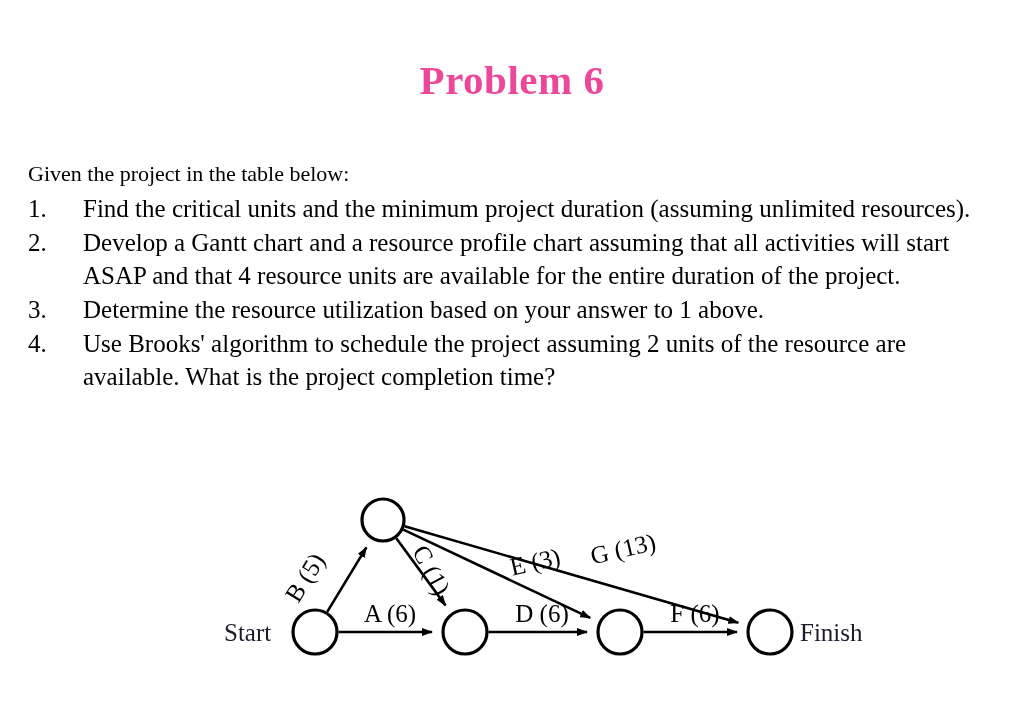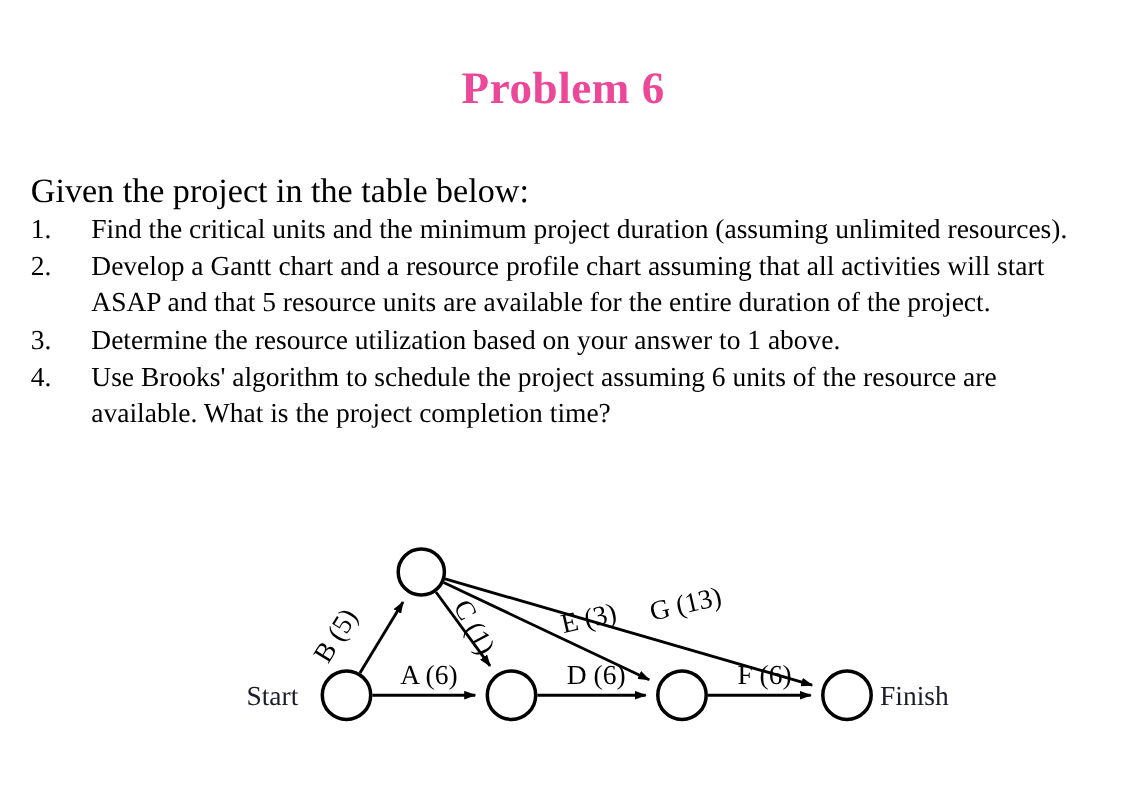--- a/index.html
+++ b/index.html
@@ -33,21 +33,21 @@
   }
 
   
   .body-block {
     position: absolute;
     left: 28px;
     top: 157px;
     width: 950px;
   }
   .lead-line {
-    font-size: 31px;
+    font-size: 22px;
     line-height: 33px;
     margin: 0 0 2px 0;
     white-space: nowrap;
   }
   .task-list {
     margin: 0;
     padding: 0;
     list-style: none;
   }
   .task-item {
@@ -112,31 +112,31 @@
 
   <ol class="task-list">
 
     <li class="task-item">
       <span class="task-num">1.</span>
       <span class="task-text">Find the critical units and the minimum project duration (assuming unlimited resources).</span>
     </li>
 
     <li class="task-item">
       <span class="task-num">2.</span>
-      <span class="task-text">Develop a Gantt chart and a resource profile chart assuming that all activities will start ASAP and that 5 resource units are available for the entire duration of the project.</span>
+      <span class="task-text">Develop a Gantt chart and a resource profile chart assuming that all activities will start ASAP and that 4 resource units are available for the entire duration of the project.</span>
     </li>
 
     <li class="task-item">
       <span class="task-num">3.</span>
       <span class="task-text">Determine the resource utilization based on your answer to 1 above.</span>
     </li>
 
     <li class="task-item">
       <span class="task-num">4.</span>
-      <span class="task-text">Use Brooks' algorithm to schedule the project assuming 6 units of the resource are available. What is the project completion time?</span>
+      <span class="task-text">Use Brooks' algorithm to schedule the project assuming 2 units of the resource are available. What is the project completion time?</span>
     </li>
 
   </ol>
 </div>
 
 <div class="diagram">
   <svg width="1024" height="200" viewBox="0 0 1024 200">
     <defs>
       <marker id="arrowhead" markerWidth="11" markerHeight="8" refX="10" refY="4" orient="auto" markerUnits="userSpaceOnUse">
         <path d="M0,0 L11,4 L0,8 z" fill="#000000"></path>

